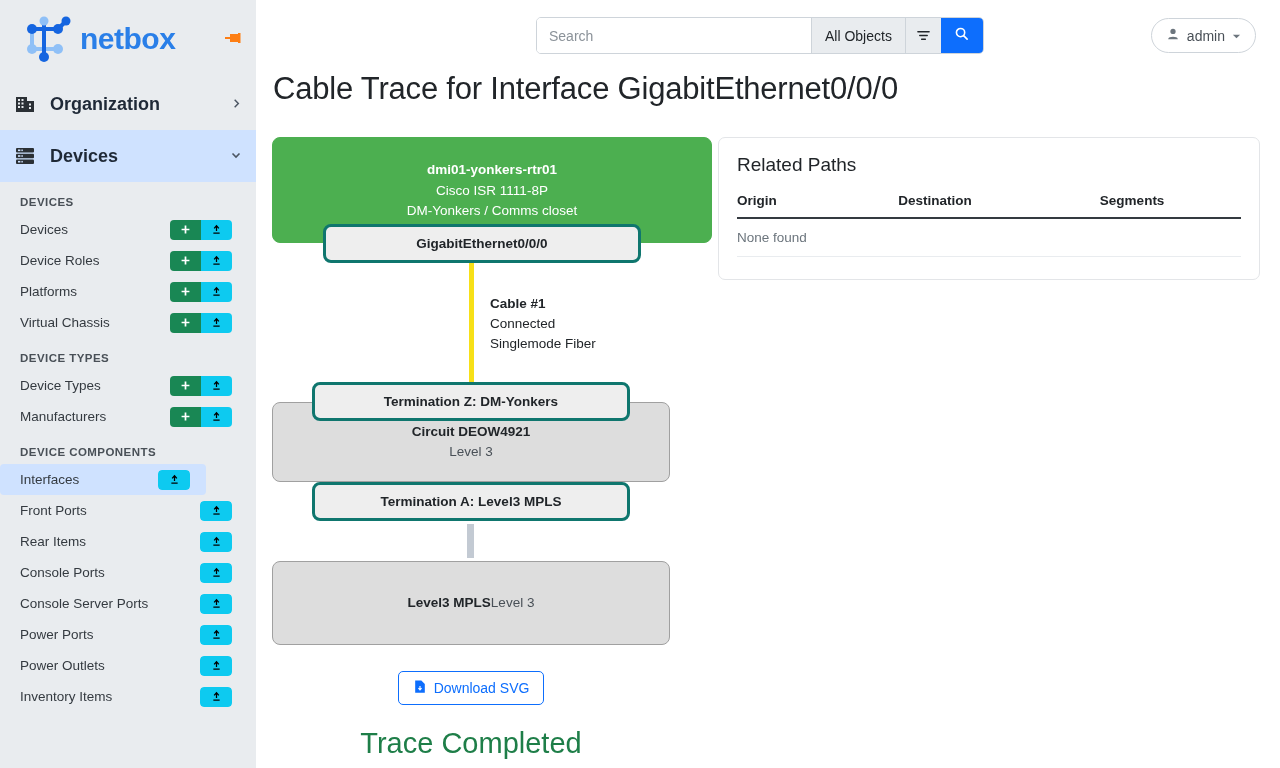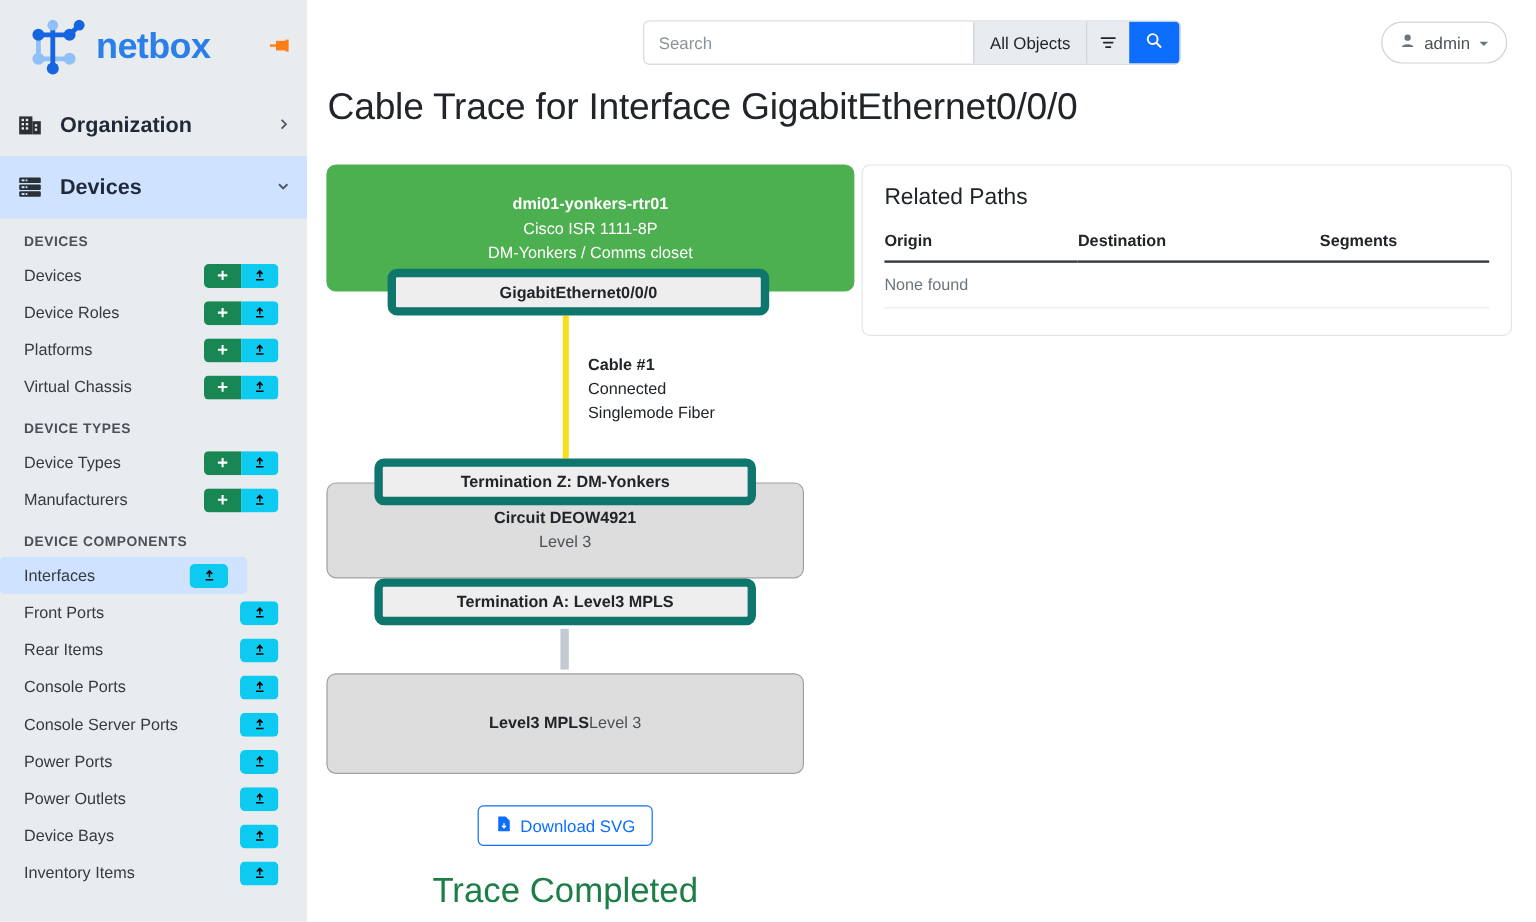--- a/index.html
+++ b/index.html
@@ -133,21 +133,21 @@
     color: #ffffff;
     display: flex; flex-direction: column; align-items: center; justify-content: center;
     text-align: center;
   }
   .node-device .l1 { font-size: 13.5px; font-weight: 700; line-height: 22px; }
   .node-device .l2 { font-size: 13.5px; font-weight: 400; line-height: 20px; }
   .node-device .l3 { font-size: 13.5px; font-weight: 400; line-height: 20px; }
 
   .term-box {
     width: 318px; height: 39px;
-    background: #eeeeee; border: 7px solid #0f766e; border-radius: 8px;
+    background: #eeeeee; border: 3px solid #0f766e; border-radius: 8px;
     display: flex; align-items: center; justify-content: center;
     font-size: 13.5px; font-weight: 700; color: #212529;
     margin: 0 auto;
   }
   .iface-box { margin-top: -19px; position: relative; z-index: 3; }
 
   .cable-seg {
     position: relative; height: 119px; width: 398px;
   }
   .cable-line {
@@ -483,31 +483,20 @@
     <span class="btn-pair">
       <span class="mini-btn imp single">
           <svg viewBox="0 0 14 14" width="11" height="11">
             <path d="M7 2 L7 9 M4 5.5 L7 2.2 L10 5.5" stroke="#000" stroke-width="1.6" fill="none"></path>
             <path d="M3 11.5 H11" stroke="#000" stroke-width="1.6"></path>
           </svg>
         </span>
     </span>
   </div>
   <div class="nav-item">
-    <span class="lbl">Device Bays</span>
-    <span class="btn-pair">
-      <span class="mini-btn imp single">
-          <svg viewBox="0 0 14 14" width="11" height="11">
-            <path d="M7 2 L7 9 M4 5.5 L7 2.2 L10 5.5" stroke="#000" stroke-width="1.6" fill="none"></path>
-            <path d="M3 11.5 H11" stroke="#000" stroke-width="1.6"></path>
-          </svg>
-        </span>
-    </span>
-  </div>
-  <div class="nav-item">
     <span class="lbl">Inventory Items</span>
     <span class="btn-pair">
       <span class="mini-btn imp single">
           <svg viewBox="0 0 14 14" width="11" height="11">
             <path d="M7 2 L7 9 M4 5.5 L7 2.2 L10 5.5" stroke="#000" stroke-width="1.6" fill="none"></path>
             <path d="M3 11.5 H11" stroke="#000" stroke-width="1.6"></path>
           </svg>
         </span>
     </span>
   </div>

